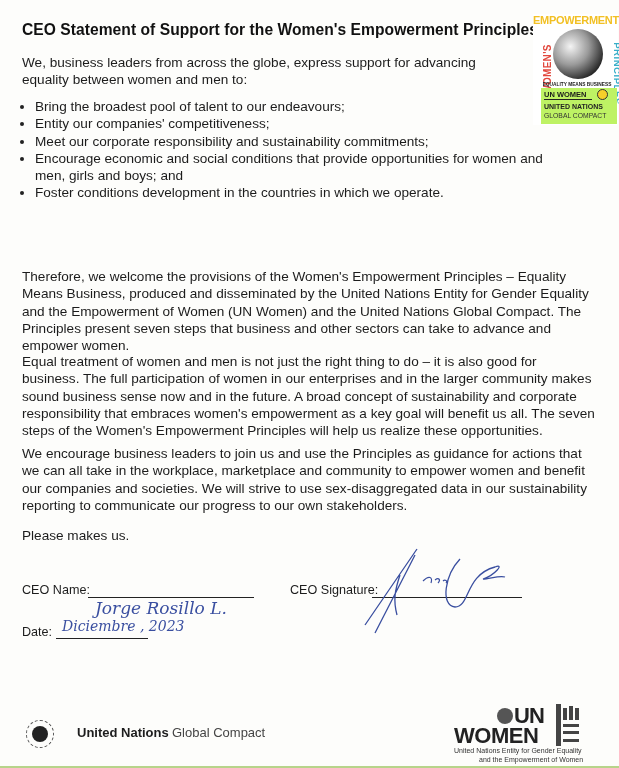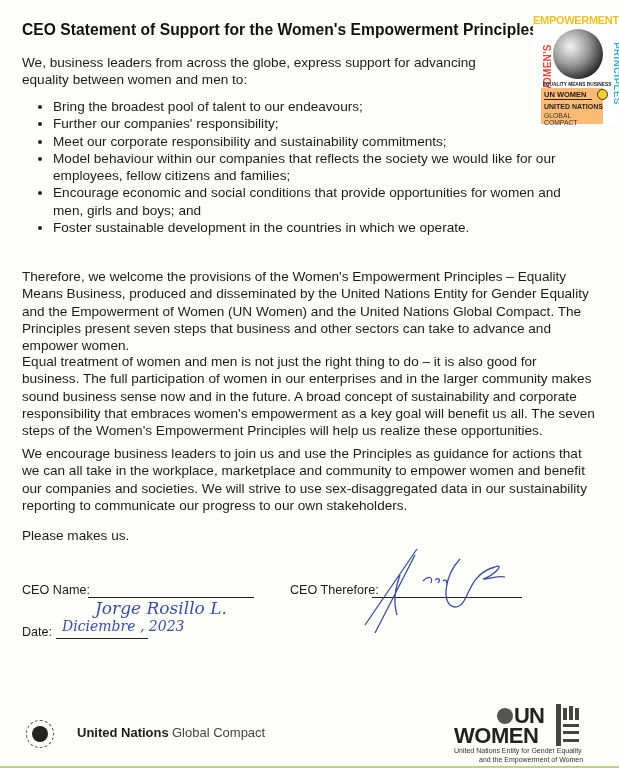--- a/index.html
+++ b/index.html
@@ -2,39 +2,39 @@
 <html><head>
 <meta charset="utf-8">
 <style>
   html, body { margin:0; padding:0; }
   body { width:619px; height:768px; background:#fdfdfb; position:relative; overflow:hidden;
          font-family:"Liberation Sans", sans-serif; color:#1a1a1a; }
   .abs { position:absolute; }
   .title { left:22px; top:21px; font-weight:bold; font-size:15.6px; color:#111; letter-spacing:0.05px; }
   .para { left:22px; width:575px; font-size:13.6px; line-height:17.3px; color:#1c1c1c; }
   .p1 { top:54px; width:470px; }
-  ul.bullets { position:absolute; left:22px; top:98px; margin:0; padding:0; list-style:none; width:570px; }
+  ul.bullets { position:absolute; left:4px; top:98px; margin:0; padding:0; list-style:none; width:570px; }
   ul.bullets li { position:relative; padding-left:31px; font-size:13.6px; line-height:17.3px; margin-bottom:0; color:#1c1c1c; }
   ul.bullets li .dot { position:absolute; left:16px; top:7px; width:4px; height:4px; background:#222; border-radius:50%; }
   .p2 { top:268px; }
   .p3 { top:353px; }
   .p4 { top:445px; }
   .p5 { top:527px; }
   .lbl { font-size:12.6px; color:#1c1c1c; }
   .line { border-bottom:1.2px solid #222; }
   .hand { font-family:"DejaVu Serif", serif; font-style:italic; color:#3a4fa0; }
   
   .wep-logo { left:533px; top:14px; width:85px; height:111px; background:#fff; }
   .wep-top { left:0; top:0; width:85px; text-align:left; color:#f2c024; font-weight:bold; font-size:11px; letter-spacing:-0.3px; }
   .wep-left { left:-16px; top:50px; transform:rotate(-90deg); color:#e2483e; font-weight:bold; font-size:10px; letter-spacing:0.3px; width:60px; text-align:center; }
   .wep-right { left:51px; top:54px; transform:rotate(90deg); color:#38aec8; font-weight:bold; font-size:9.6px; letter-spacing:0.5px; width:66px; text-align:center; }
   .wep-globe { left:20px; top:15px; width:50px; height:50px; border-radius:50%;
       background: radial-gradient(circle at 35% 35%, #f4f4f4 0%, #9a9a9a 40%, #2a2a2a 75%, #111 100%); }
   .wep-eq { left:9px; top:68px; font-size:4.8px; font-weight:bold; color:#222; letter-spacing:0; width:70px; text-align:center;}
-  .wep-yellow { left:8px; top:74px; width:62px; height:36px; background:#fdba74; }
+  .wep-yellow { left:8px; top:74px; width:76px; height:36px; background:#bef264; }
   .wep-unw { left:3px; top:2px; font-weight:bold; font-size:7.5px; color:#1b1b1b; }
   .wep-unemb { left:56px; top:1px; width:9px; height:9px; border-radius:50%; border:1px solid #333; background:#f6cf2a; }
   .wep-divider { left:3px; top:11px; width:48px; height:1px; background:#222; }
   .wep-unitednations { left:3px; top:15px; font-weight:bold; font-size:7px; color:#222; }
   .wep-gc { left:3px; top:24px; font-size:6.8px; color:#333; }
   
   .gc-emblem { left:26px; top:720px; width:26px; height:26px; border-radius:50%; border:1px dashed #555; }
   .gc-emblem .inner { position:absolute; left:5px; top:5px; width:16px; height:16px; border-radius:50%; background:#222; }
   .gc-text-bold { left:77px; top:725px; font-weight:bold; font-size:13px; color:#1d1d1d; }
   .gc-text { left:172px; top:725px; font-size:13px; color:#444; }
@@ -48,37 +48,36 @@
 </style>
 </head>
 <body>
 
 <div class="abs title">CEO Statement of Support for the Women's Empowerment Principles</div>
 
 <div class="abs para p1">We, business leaders from across the globe, express support for advancing equality between women and men to:</div>
 
 <ul class="bullets">
   <li><span class="dot"></span><span>Bring the broadest pool of talent to our endeavours;</span></li>
-  <li><span class="dot"></span><span>Further our companies' responsibility;</span></li>
+  <li><span class="dot"></span><span>Entity our companies' competitiveness;</span></li>
   <li><span class="dot"></span><span>Meet our corporate responsibility and sustainability commitments;</span></li>
-  <li><span class="dot"></span><span>Model behaviour within our companies that reflects the society we would like for our employees, fellow citizens and families;</span></li>
   <li><span class="dot"></span><span>Encourage economic and social conditions that provide opportunities for women and men, girls and boys; and</span></li>
-  <li><span class="dot"></span><span>Foster sustainable development in the countries in which we operate.</span></li>
+  <li><span class="dot"></span><span>Foster conditions development in the countries in which we operate.</span></li>
 </ul>
 
 <div class="abs para p2">Therefore, we welcome the provisions of the Women's Empowerment Principles – Equality Means Business, produced and disseminated by the United Nations Entity for Gender Equality and the Empowerment of Women (UN Women) and the United Nations Global Compact. The Principles present seven steps that business and other sectors can take to advance and empower women.</div>
 <div class="abs para p3">Equal treatment of women and men is not just the right thing to do – it is also good for business. The full participation of women in our enterprises and in the larger community makes sound business sense now and in the future. A broad concept of sustainability and corporate responsibility that embraces women's empowerment as a key goal will benefit us all. The seven steps of the Women's Empowerment Principles will help us realize these opportunities.</div>
 <div class="abs para p4">We encourage business leaders to join us and use the Principles as guidance for actions that we can all take in the workplace, marketplace and community to empower women and benefit our companies and societies. We will strive to use sex-disaggregated data in our sustainability reporting to communicate our progress to our own stakeholders.</div>
 <div class="abs para p5">Please makes us.</div>
 
 <div class="abs lbl" style="left:22px;top:583px;">CEO Name:</div>
 <div class="abs line" style="left:88px;top:596px;width:166px;height:1px;"></div>
 <div class="abs hand" style="left:95px;top:574px;font-size:17px;margin-top:24px;">Jorge Rosillo L.</div>
 
-<div class="abs lbl" style="left:290px;top:583px;">CEO Therefore:</div>
+<div class="abs lbl" style="left:290px;top:583px;">CEO Signature:</div>
 <div class="abs line" style="left:372px;top:596px;width:150px;height:1px;"></div>
 <svg class="abs" style="left:355px;top:545px;" width="160" height="95">
   <path d="M62 4 L10 80 M60 10 L20 88 M45 30 C40 45 38 55 42 70" stroke="#3a4fa0" stroke-width="1.3" fill="none"></path>
   <path d="M68 36 c6 -6 10 -4 8 2 M80 35 c4 -3 6 0 3 3 M88 36 c2 -2 5 0 3 2" stroke="#3a4fa0" stroke-width="1.2" fill="none"></path>
   <path d="M105 14 C90 30 85 60 100 62 C115 62 110 30 140 22 C150 18 140 30 128 34 C134 34 145 30 150 32" stroke="#3a4fa0" stroke-width="1.3" fill="none"></path>
 </svg>
 
 <div class="abs lbl" style="left:22px;top:625px;">Date:</div>
 <div class="abs line" style="left:56px;top:637px;width:92px;height:1px;"></div>
 <div class="abs hand" style="left:62px;top:618px;font-size:14px;">Diciembre , 2023</div>

